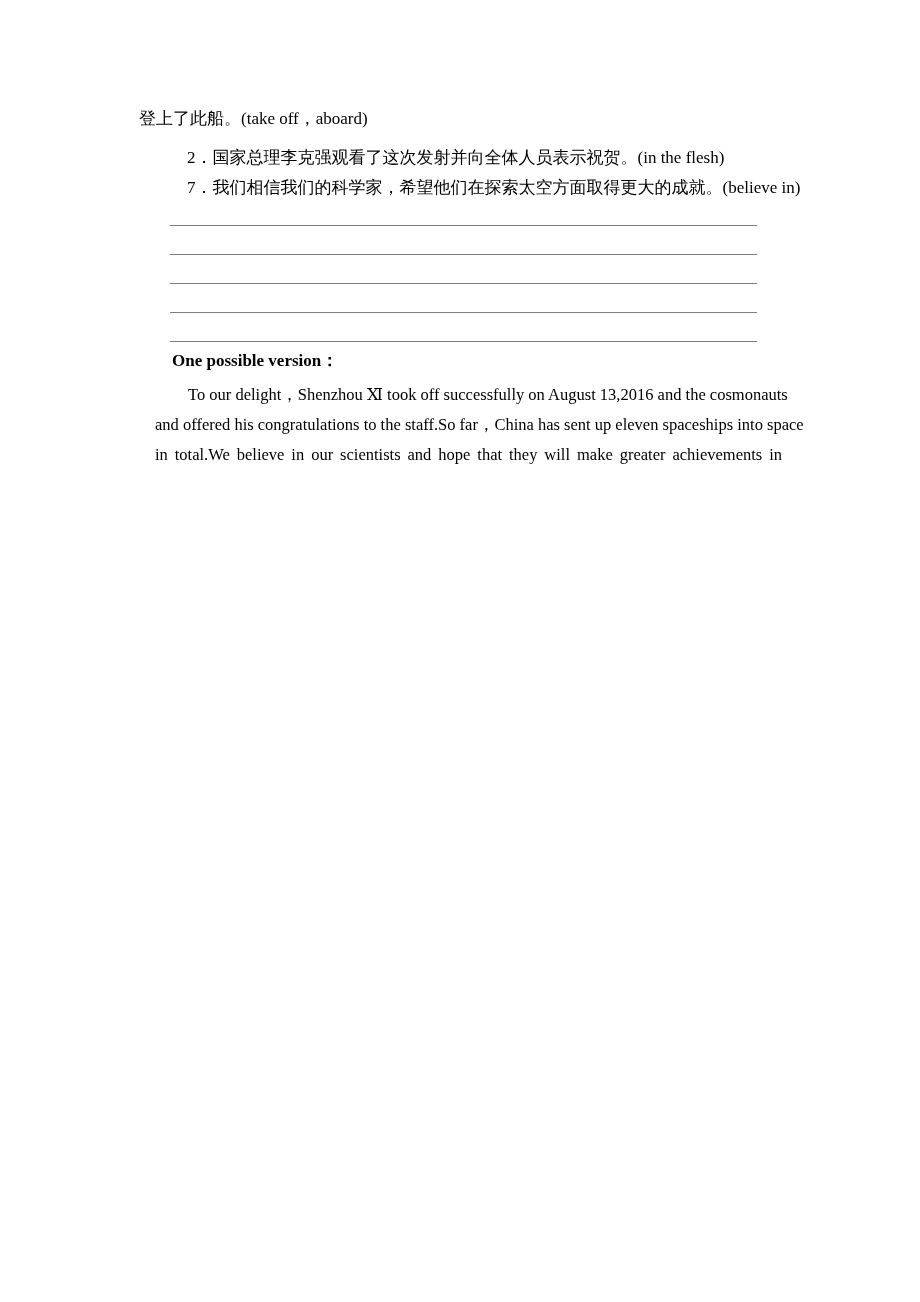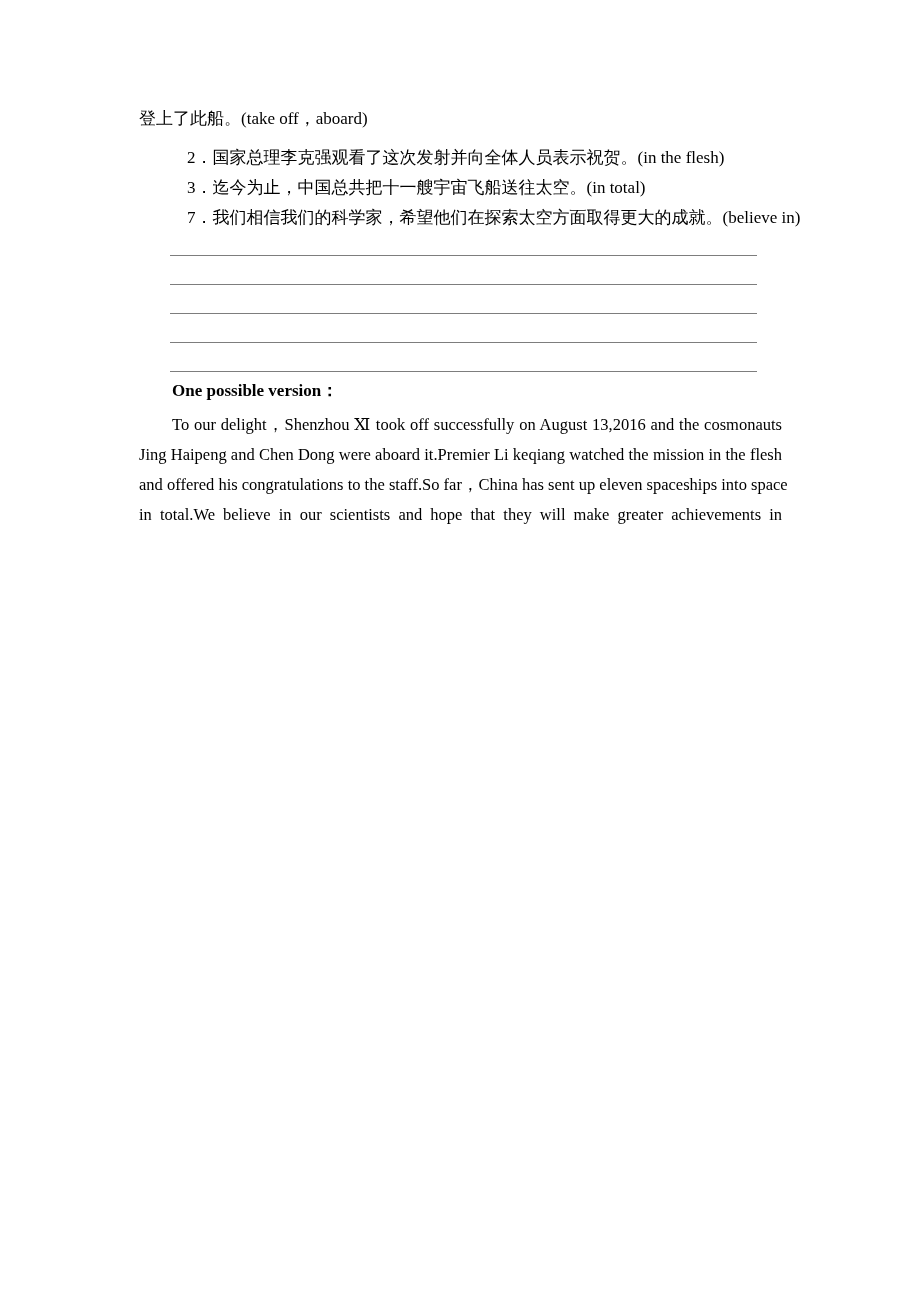--- a/index.html
+++ b/index.html
@@ -37,56 +37,54 @@
     height: 28px;
     border-bottom: 1.5px solid #7d7d7d;
   }
   .blank.first { height: 22px; }
   .heading {
     margin: 4px 0 0 33px;
     font-size: 17px;
     line-height: 30px;
     font-weight: bold;
   }
-  .answer { margin-top: 4px; }
+  .answer { margin-top: 4px; margin-left: 16px; }
   .jline {
     font-size: 16.5px;
     line-height: 30px;
     text-align: justify;
     text-align-last: justify;
     white-space: nowrap;
   }
   .jline.first { padding-left: 33px; }
   .jline.last  { text-align-last: left; white-space: normal; }
 </style>
 </head>
 <body>
 
 <div class="page">
   <div class="content">
 
     <p class="cn-line intro">登上了此船。(take off，aboard)</p>
 
     <p class="cn-line item item-first">2．国家总理李克强观看了这次发射并向全体人员表示祝贺。(in the flesh)</p>
 
-    <p class="cn-line item">3．迄今为止，中国总共把十一艘宇宙飞船送往太空。(in total)</p>
 
     <p class="cn-line item">7．我们相信我们的科学家，希望他们在探索太空方面取得更大的成就。(believe in)</p>
 
     <div class="blanks">
       <div class="blank first"></div>
       <div class="blank"></div>
       <div class="blank"></div>
       <div class="blank"></div>
       <div class="blank"></div>
     </div>
 
     <p class="heading">One possible version：</p>
 
     <div class="answer">
       <div class="jline first">To our delight，Shenzhou Ⅺ took off successfully on August 13,2016 and the cosmonauts</div>
-      <div class="jline">Jing Haipeng and Chen Dong were aboard it.Premier Li keqiang watched the mission in the flesh</div>
       <div class="jline">and offered his congratulations to the staff.So far，China has sent up eleven spaceships into space</div>
       <div class="jline">in total.We believe in our scientists and hope that they will make greater achievements in</div>
     </div>
 
   </div>
 </div>
 
 </body></html>

